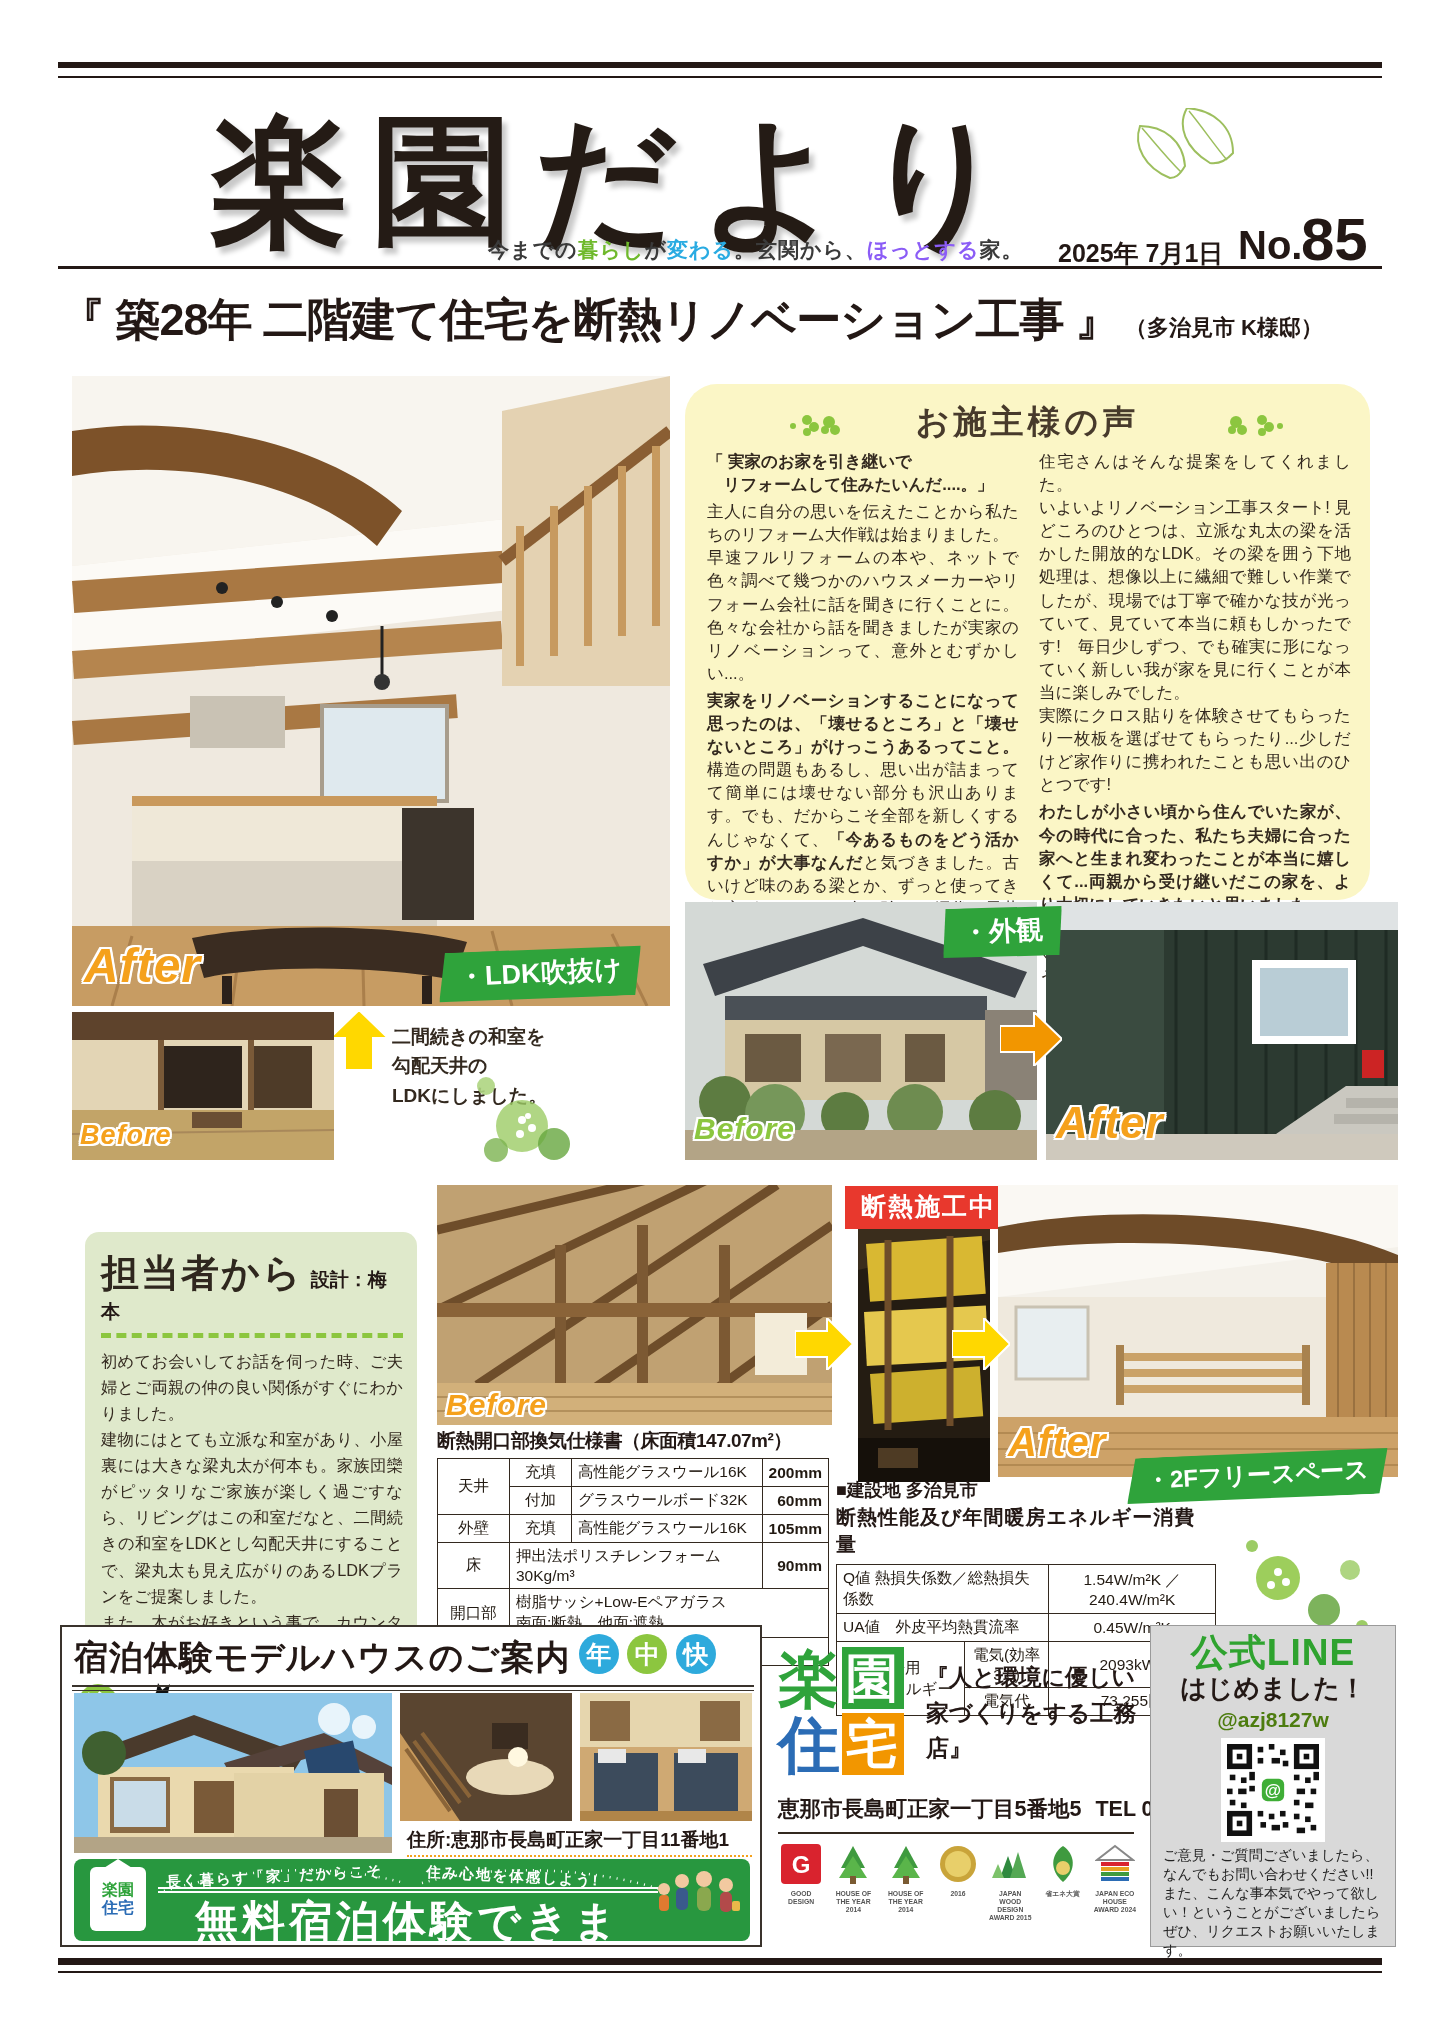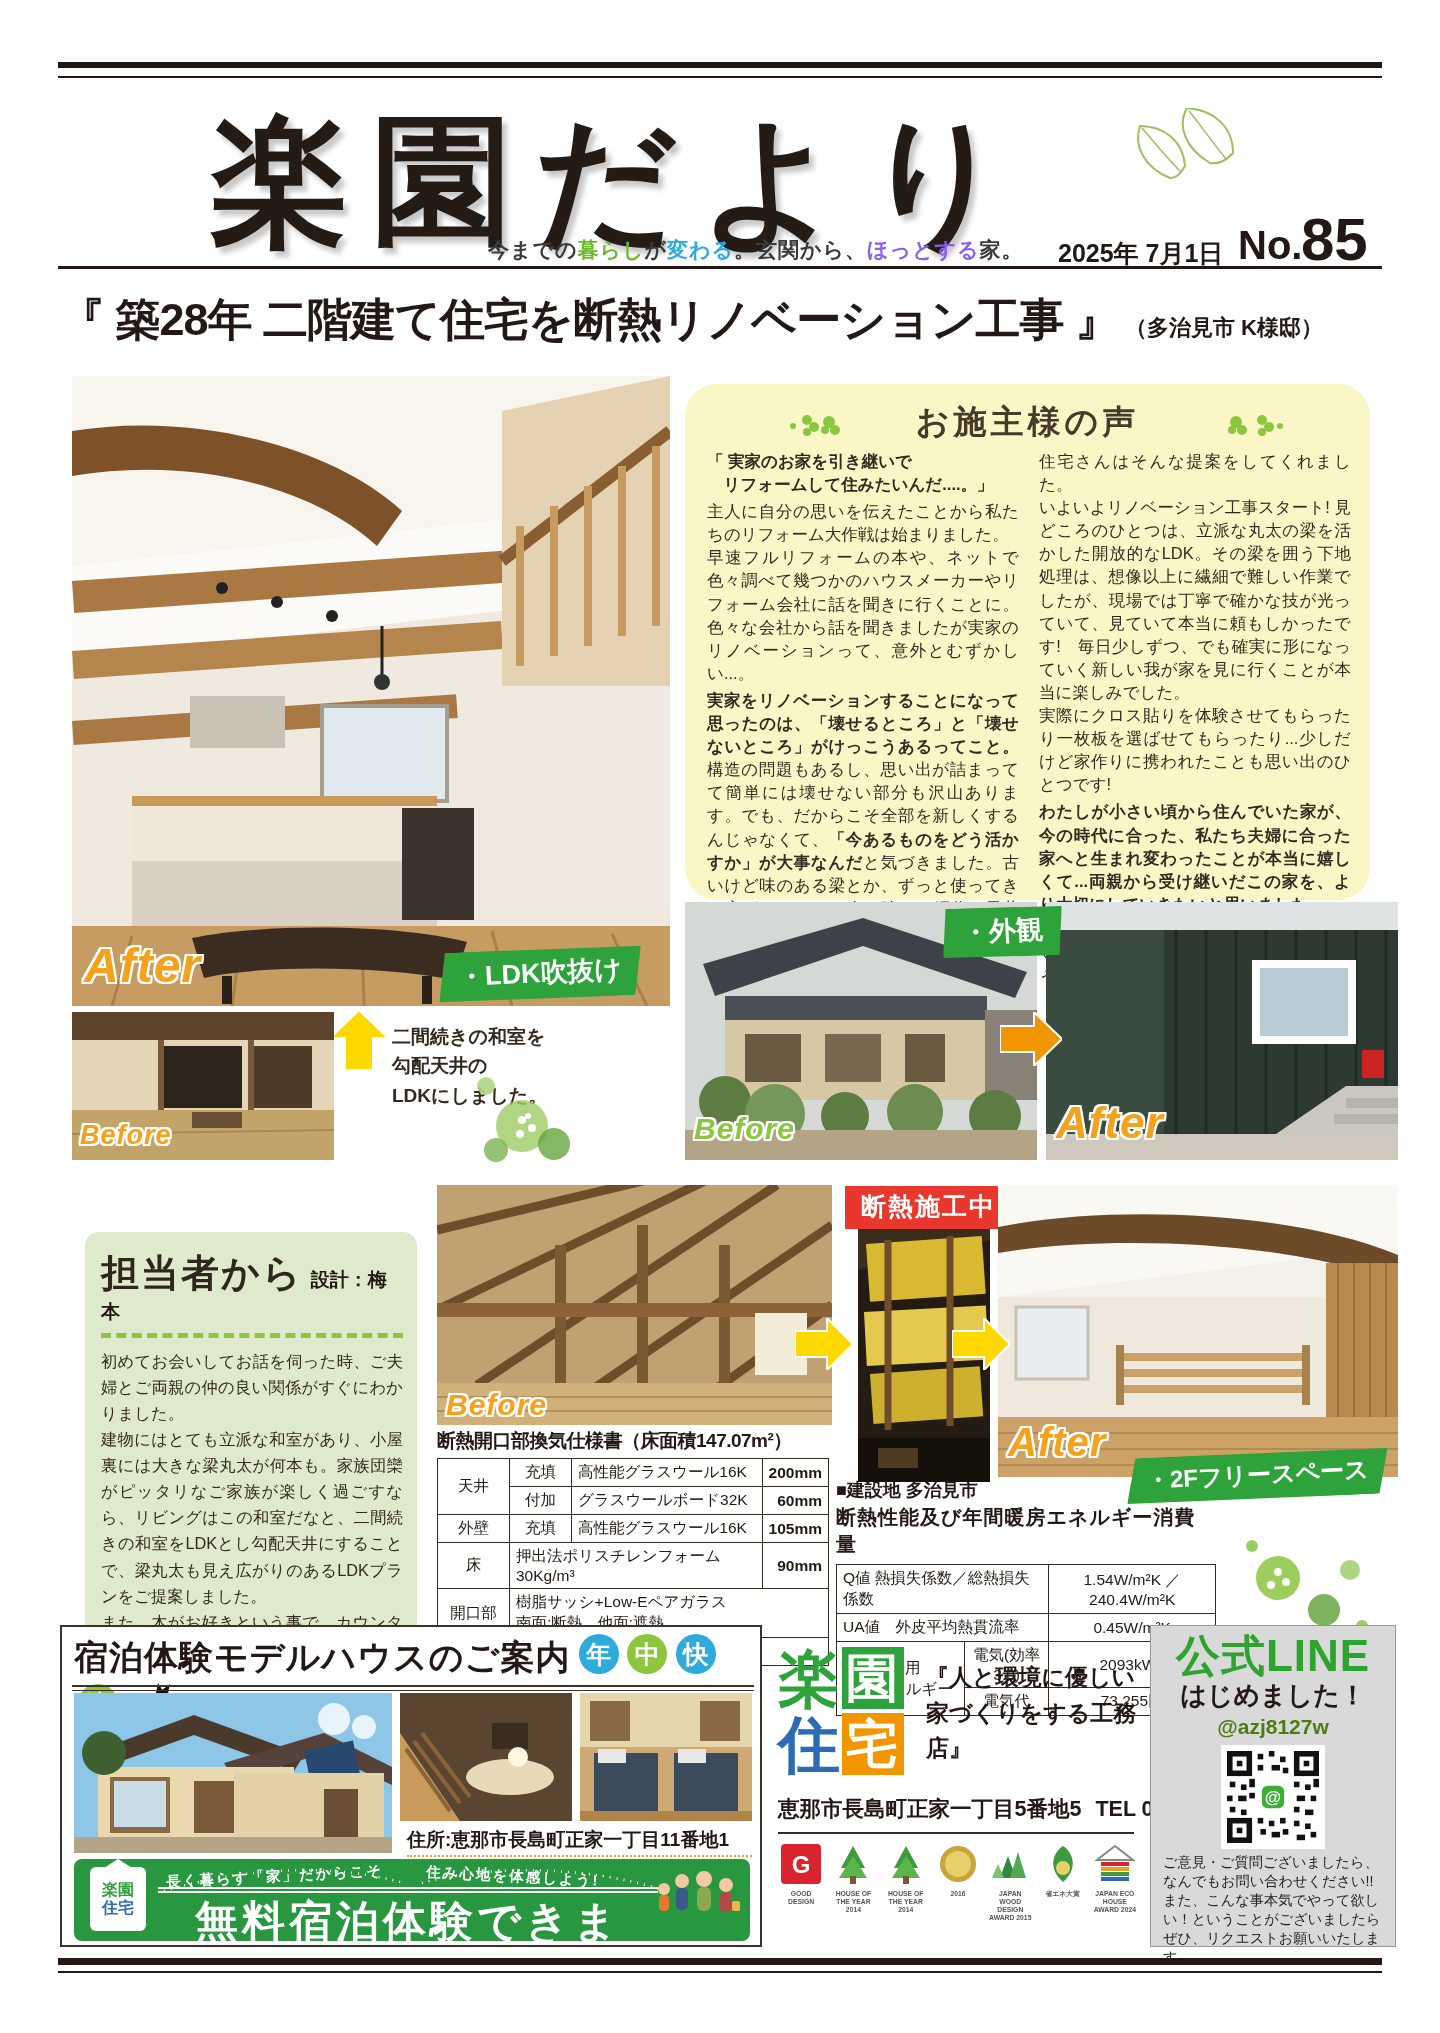--- a/index.html
+++ b/index.html
@@ -111,21 +111,21 @@
   #companyQuote { position:absolute; left:148px; top:28px; width:214px; font-size:23px; font-weight:800; line-height:1.55; }
   #companyAddr { position:absolute; left:0; top:162px; width:362px; font-size:21.5px; font-weight:700; white-space:nowrap; }
   #companyAddr .tel { margin-left:14px; }
   #companyDivider { position:absolute; left:0; top:200px; width:356px; height:2px; background:#33291f; }
   #awards { position:absolute; left:0; top:212px; width:360px; display:flex; gap:6px; align-items:flex-start; }
   .award { flex:1; text-align:center; }
   .award .lbl { display:block; font-size:6.8px; font-weight:700; color:#555; margin-top:2px; line-height:1.2; }
 
   
   #lineBox { left:1150px; top:1625px; width:246px; height:322px; background:#d9d9d9; border:1px solid #9a9a9a; text-align:center; padding-top:8px; }
-  #lineTitle { font-size:44px; font-weight:800; color:#2fa32f; letter-spacing:1px; line-height:1.0; }
+  #lineTitle { font-size:37px; font-weight:800; color:#2fa32f; letter-spacing:1px; line-height:1.0; }
   #lineSub { font-size:26px; font-weight:800; color:#231815; }
   #lineAcct { font-size:21px; font-weight:600; color:#4d7c0f; margin-top:2px; }
   #qr { margin:6px auto 4px; width:104px; height:104px; background:#fff; padding:6px; }
   #lineNote { text-align:left; font-size:14.2px; line-height:1.34; padding:0 12px; color:#222; }
 </style>
 </head>
 <body>
 
 <div class="page">
 

